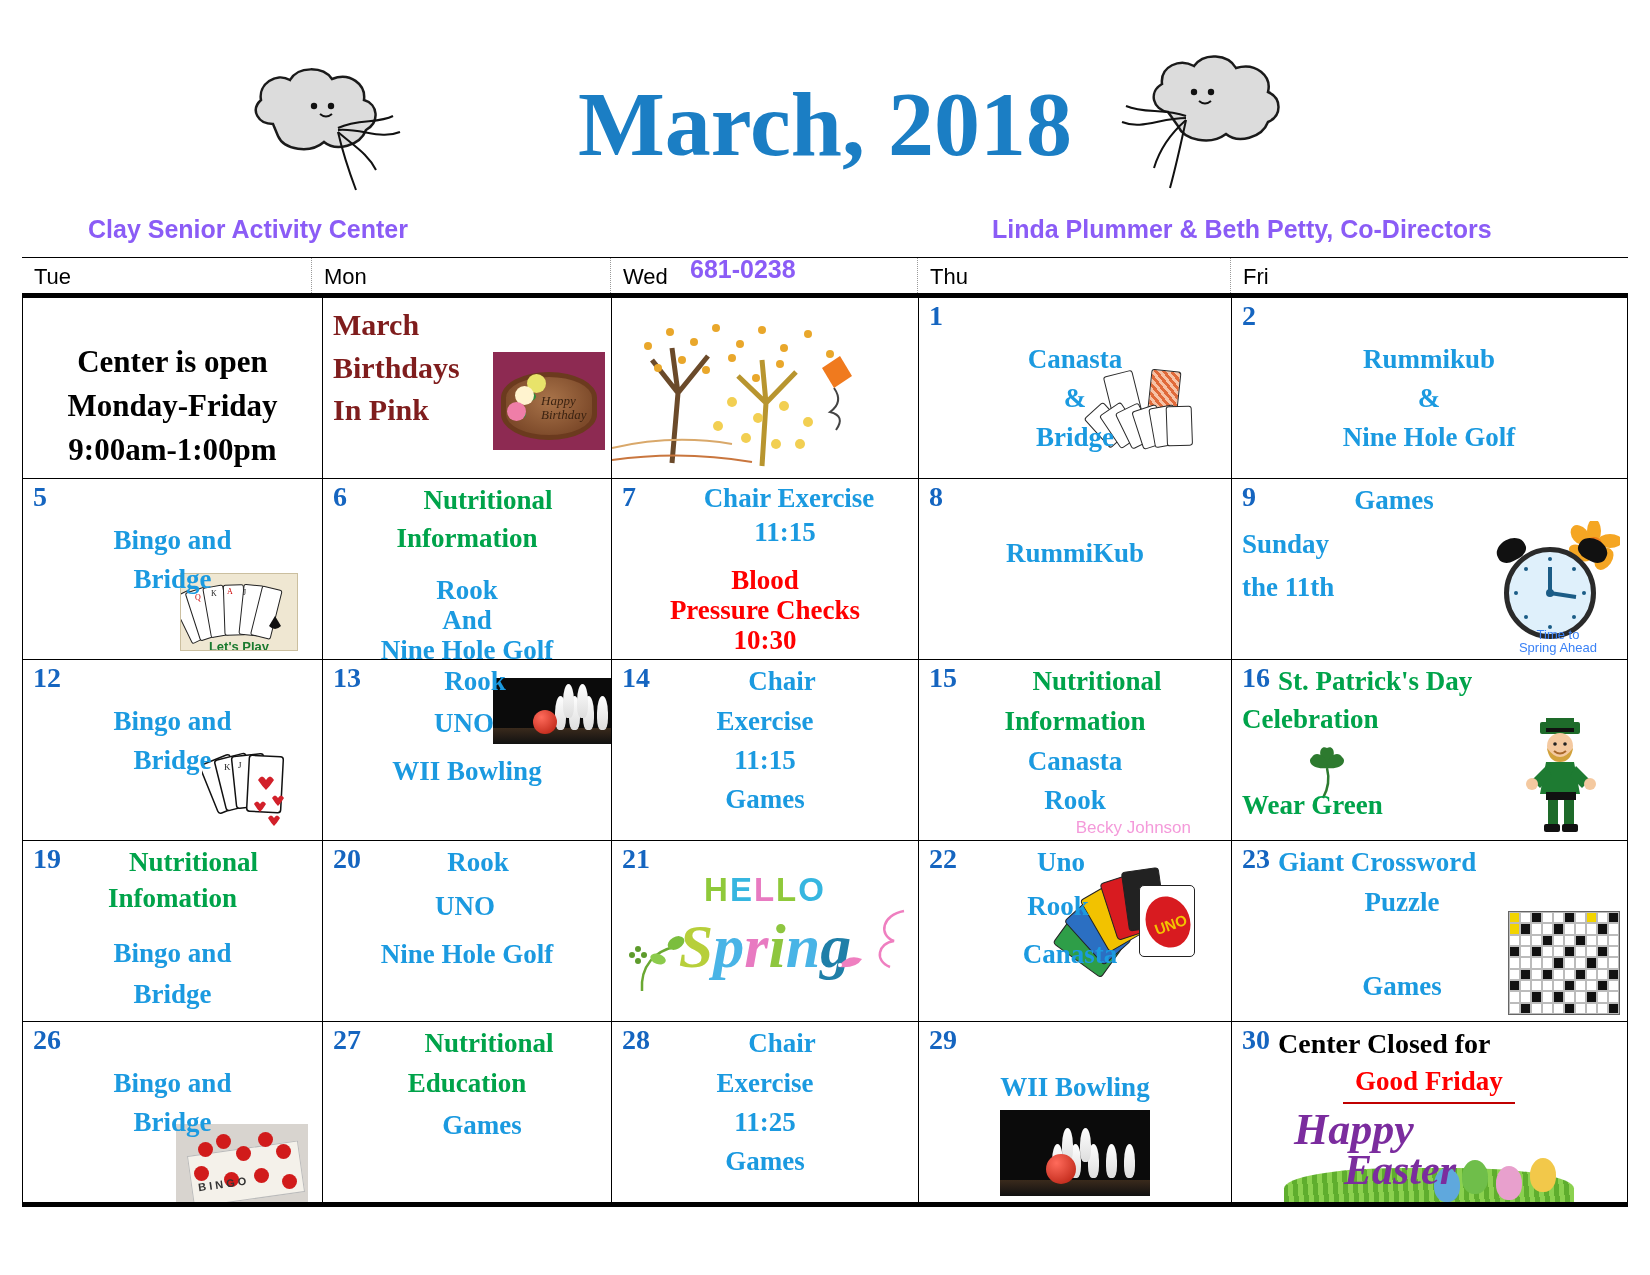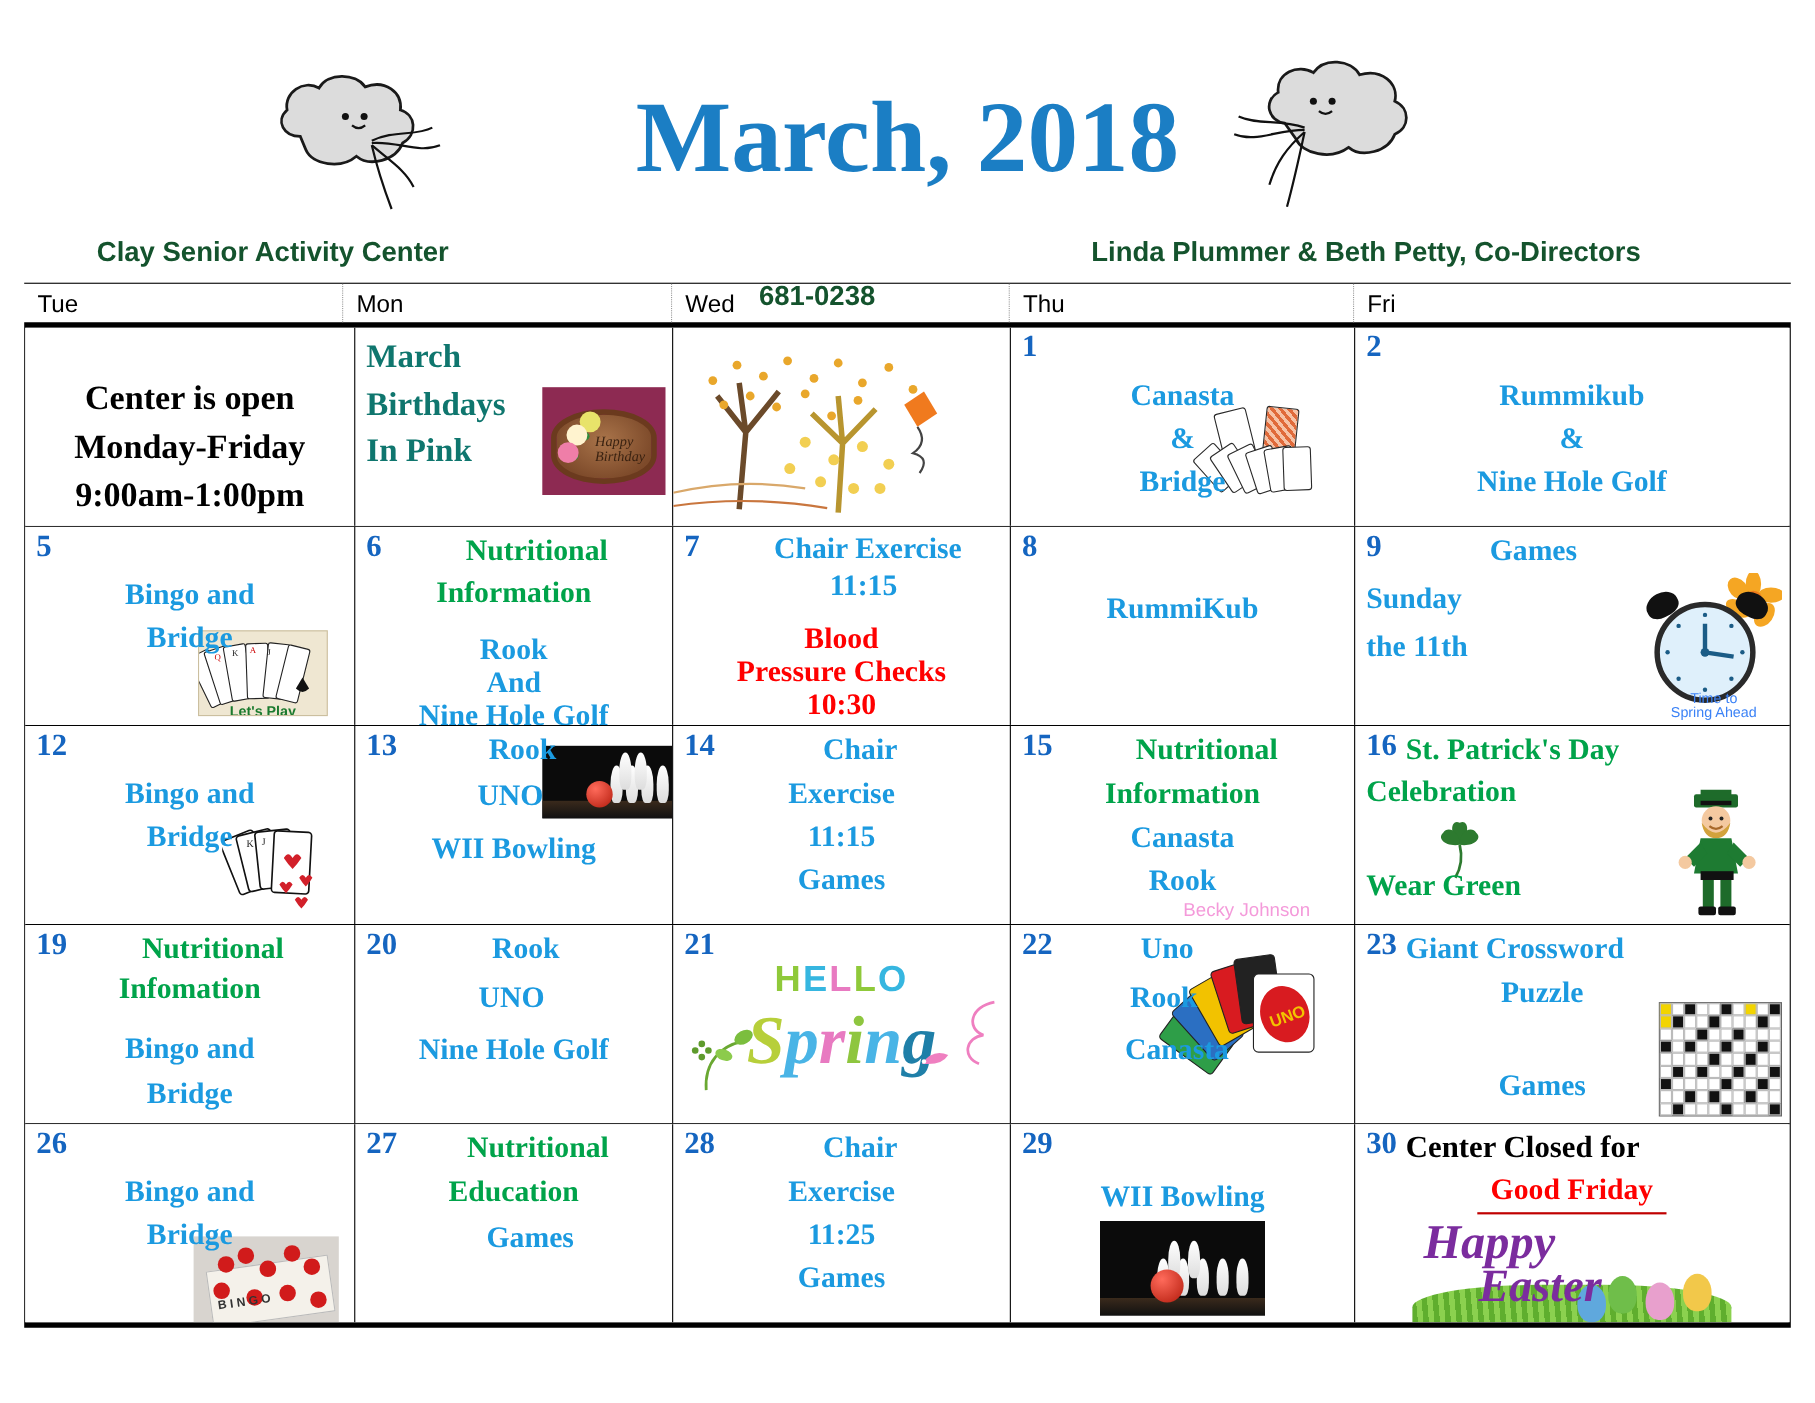--- a/index.html
+++ b/index.html
@@ -33,21 +33,21 @@
   .cloud-right { position: absolute; left: 1098px; top: 52px; }
 
   
   .infobar {
     position: relative;
     height: 36px;
     margin: 0 22px;
     font-family: "Liberation Sans", sans-serif;
     font-weight: bold;
     font-size: 25px;
-    color: #14532d;
+    color: #8b5cf6;
     white-space: nowrap;
   }
   .infobar .center-name { position:absolute; left: 66px; top: 0; }
   .infobar .phone       { position:absolute; left: 668px; top: 0; margin-top: 40px; }
   .infobar .directors   { position:absolute; left: 970px; top: 0; }
 
   
   .dayhead {
     display: flex;
     margin: 6px 22px 0 22px;
@@ -93,21 +93,21 @@
     font-family: "Liberation Serif", "DejaVu Serif", serif;
     font-weight: bold;
     font-size: 28px;
     color: #1565c0;
     line-height: 1;
   }
   .c-cyan   { color: #1b9ae0; }
   .c-green  { color: #00a34a; }
   .c-red    { color: #ff0000; }
   .c-black  { color: #000000; }
-  .c-pink   { color: #0f766e; }
+  .c-pink   { color: #7f1d1d; }
 
   
   .hdr-line {
     position: absolute;
     left: 0; right: 0; top: 4px;
     text-align: center;
     font-family: "Liberation Serif", "DejaVu Serif", serif;
     font-weight: bold;
     font-size: 27px;
     line-height: 1.3;

